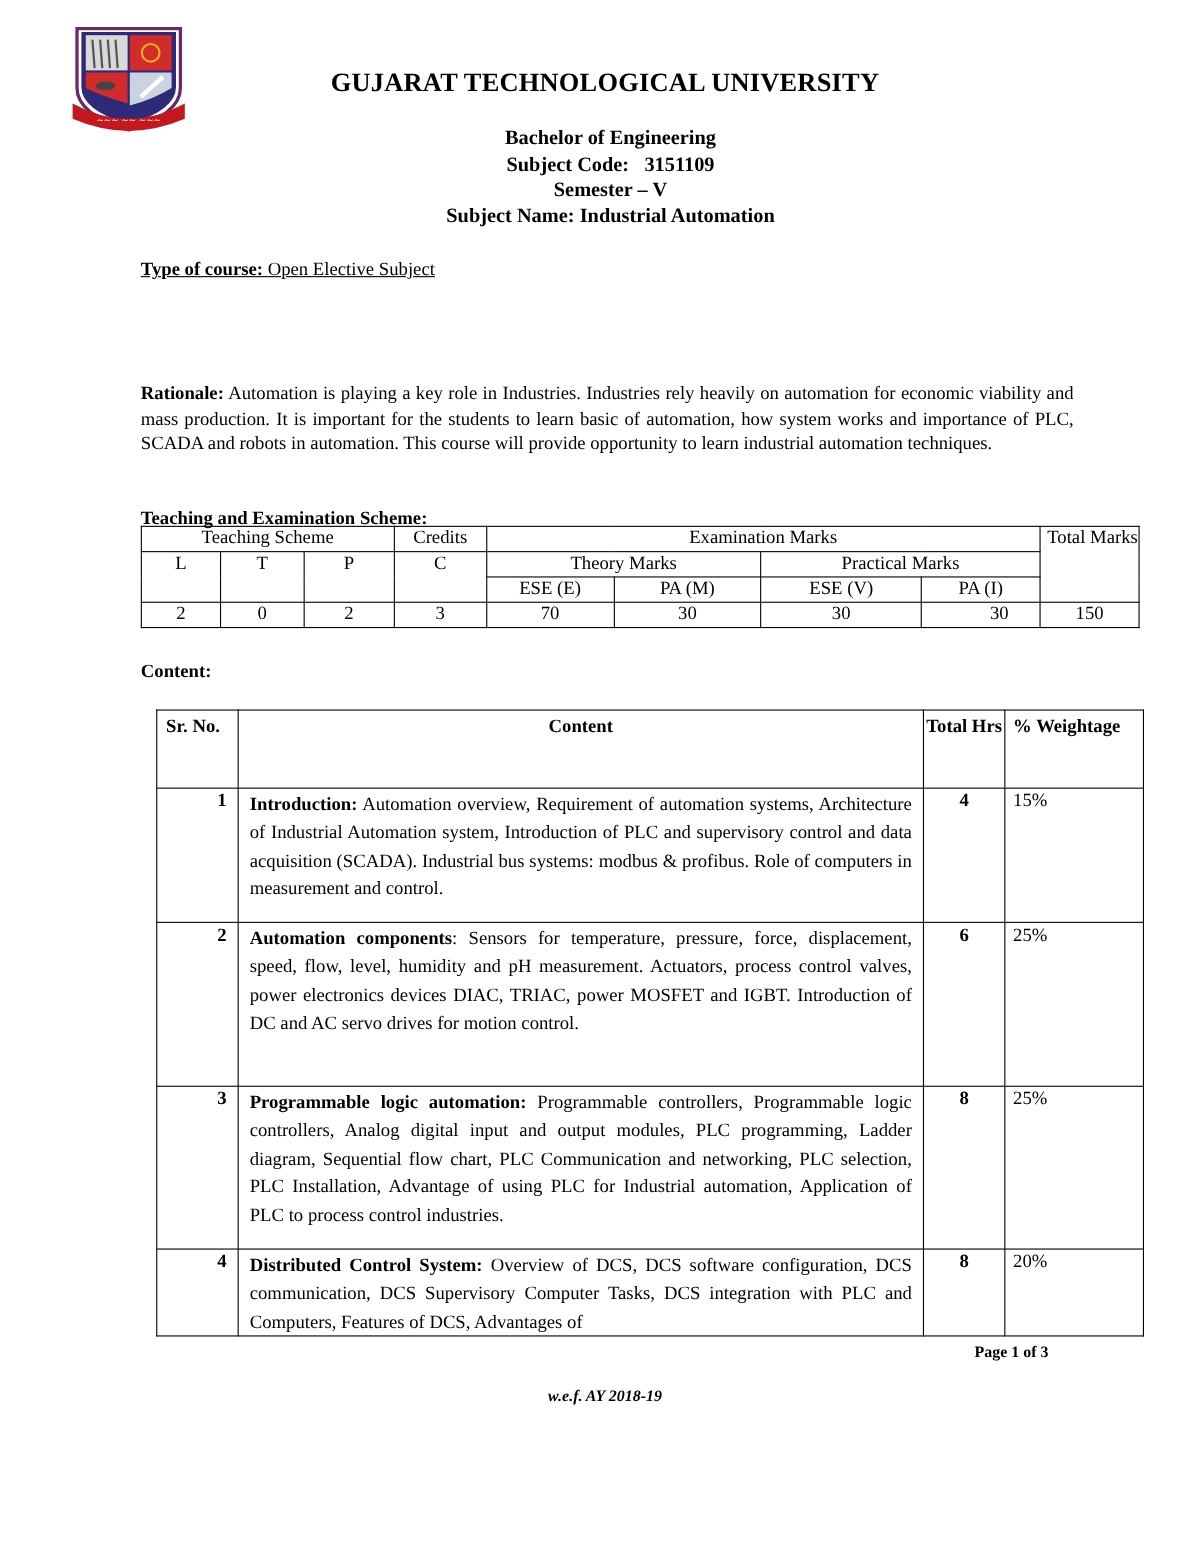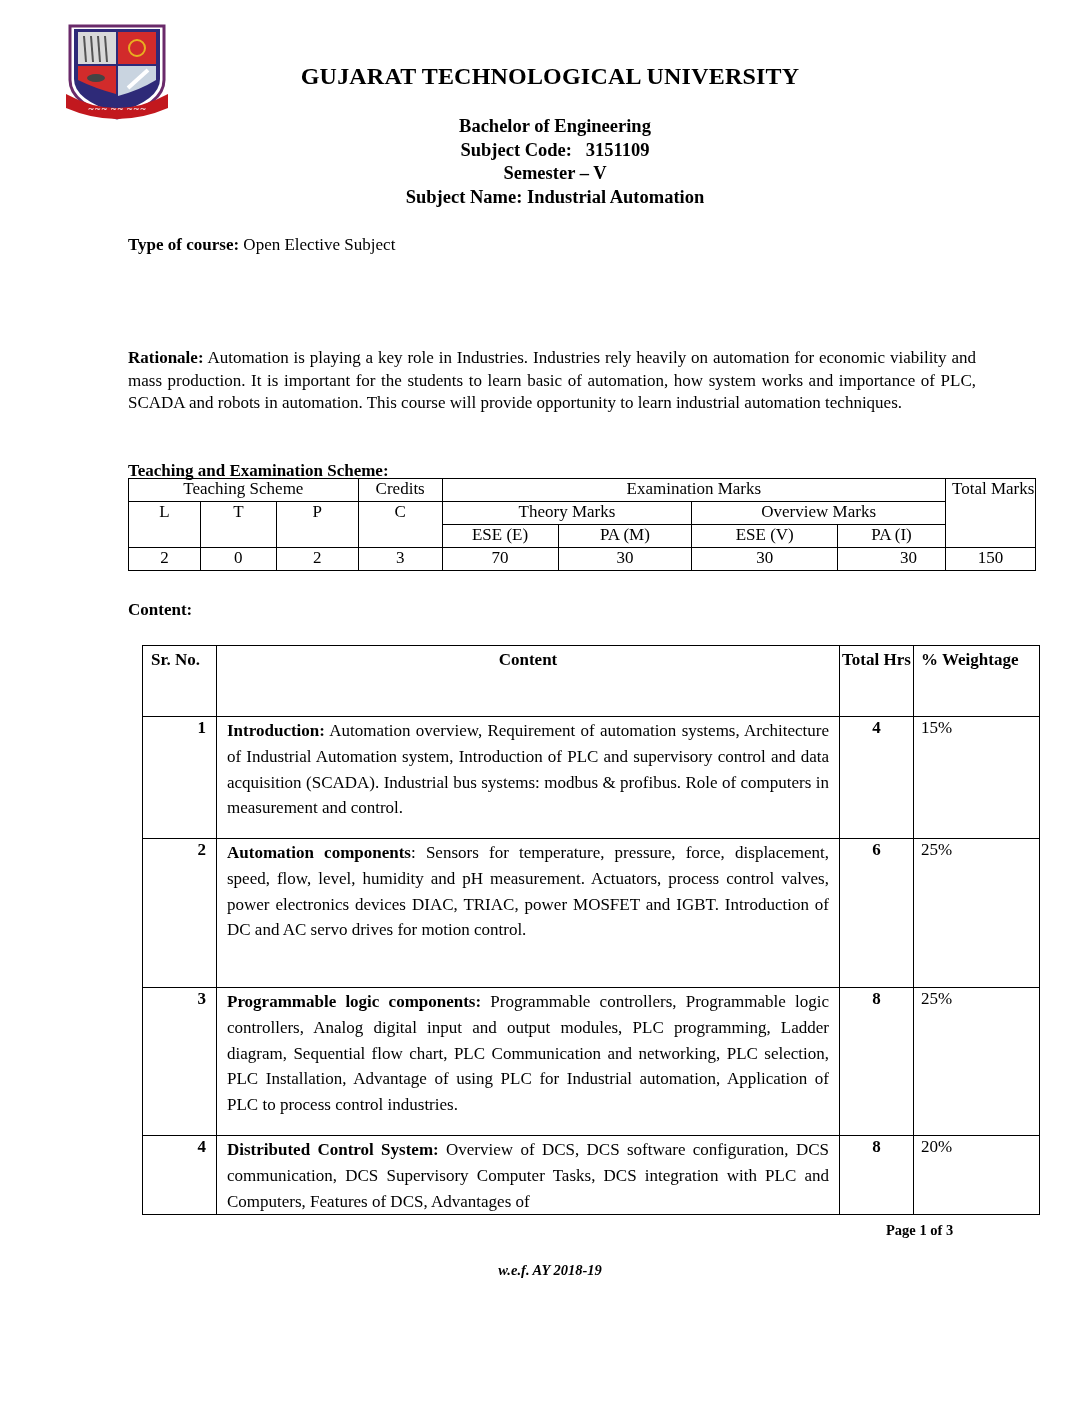--- a/index.html
+++ b/index.html
@@ -53,21 +53,21 @@
 
 <div class="abs title">GUJARAT TECHNOLOGICAL UNIVERSITY</div>
 
 <div class="abs subhead">
   <div>Bachelor of Engineering</div>
   <div><span>Subject Code:</span>&nbsp;&nbsp; <span>3151109</span></div>
   <div style="margin-top:0px;">Semester – V</div>
   <div><span>Subject Name:</span> <span>Industrial Automation</span></div>
 </div>
 
-<div class="abs para" style="top:234px;">
+<div class="abs para" style="top:234px;text-decoration:underline;">
   <span class="b">Type of course:</span>
   <span>Open Elective Subject</span>
 </div>
 
 <div class="abs para" style="top:280px; width:900px;">
 </div>
 
 <div class="abs para justify" style="top:347px;">
   <span class="b">Rationale:</span>
   <span>Automation is playing a key role in Industries. Industries rely heavily on automation for economic viability and mass production.  It is important for the students to learn basic of automation, how system works and importance of PLC, SCADA and robots in automation. This course will provide opportunity to learn industrial automation techniques.</span>
@@ -93,21 +93,21 @@
     <td>Credits</td>
     <td colspan="4">Examination Marks</td>
     <td rowspan="3" style="text-align:left;padding-left:6px;">Total Marks</td>
   </tr>
   <tr>
     <td rowspan="2">L</td>
     <td rowspan="2">T</td>
     <td rowspan="2">P</td>
     <td rowspan="2">C</td>
     <td colspan="2">Theory Marks</td>
-    <td colspan="2">Overview Marks</td>
+    <td colspan="2">Practical Marks</td>
   </tr>
   <tr>
     <td>ESE (E)</td>
     <td>PA (M)</td>
     <td>ESE (V)</td>
     <td>PA (I)</td>
   </tr>
   <tr>
     <td>2</td>
     <td>0</td>
@@ -139,21 +139,21 @@
     <td class="wt">15%</td>
   </tr>
   <tr style="height:149px;">
     <td class="sr">2</td>
     <td class="txt"><b>Automation components</b><span>: Sensors for temperature, pressure, force, displacement, speed, flow, level, humidity and pH measurement. Actuators, process control valves, power electronics devices DIAC, TRIAC, power MOSFET and IGBT. Introduction of DC and AC servo drives for motion control.</span></td>
     <td class="hrs">6</td>
     <td class="wt">25%</td>
   </tr>
   <tr style="height:148px;">
     <td class="sr">3</td>
-    <td class="txt"><b>Programmable logic components:</b><span> Programmable controllers, Programmable logic controllers, Analog digital input and output modules,  PLC programming, Ladder diagram, Sequential flow chart, PLC Communication and networking, PLC selection, PLC Installation, Advantage of using PLC for Industrial automation, Application of PLC to process control industries.</span></td>
+    <td class="txt"><b>Programmable logic automation:</b><span> Programmable controllers, Programmable logic controllers, Analog digital input and output modules,  PLC programming, Ladder diagram, Sequential flow chart, PLC Communication and networking, PLC selection, PLC Installation, Advantage of using PLC for Industrial automation, Application of PLC to process control industries.</span></td>
     <td class="hrs">8</td>
     <td class="wt">25%</td>
   </tr>
   <tr style="height:78px;">
     <td class="sr">4</td>
     <td class="txt"><b>Distributed Control System:</b><span> Overview of DCS, DCS software configuration, DCS communication, DCS Supervisory Computer Tasks, DCS integration with PLC and Computers, Features of DCS, Advantages of</span></td>
     <td class="hrs">8</td>
     <td class="wt">20%</td>
   </tr>
 </tbody>

